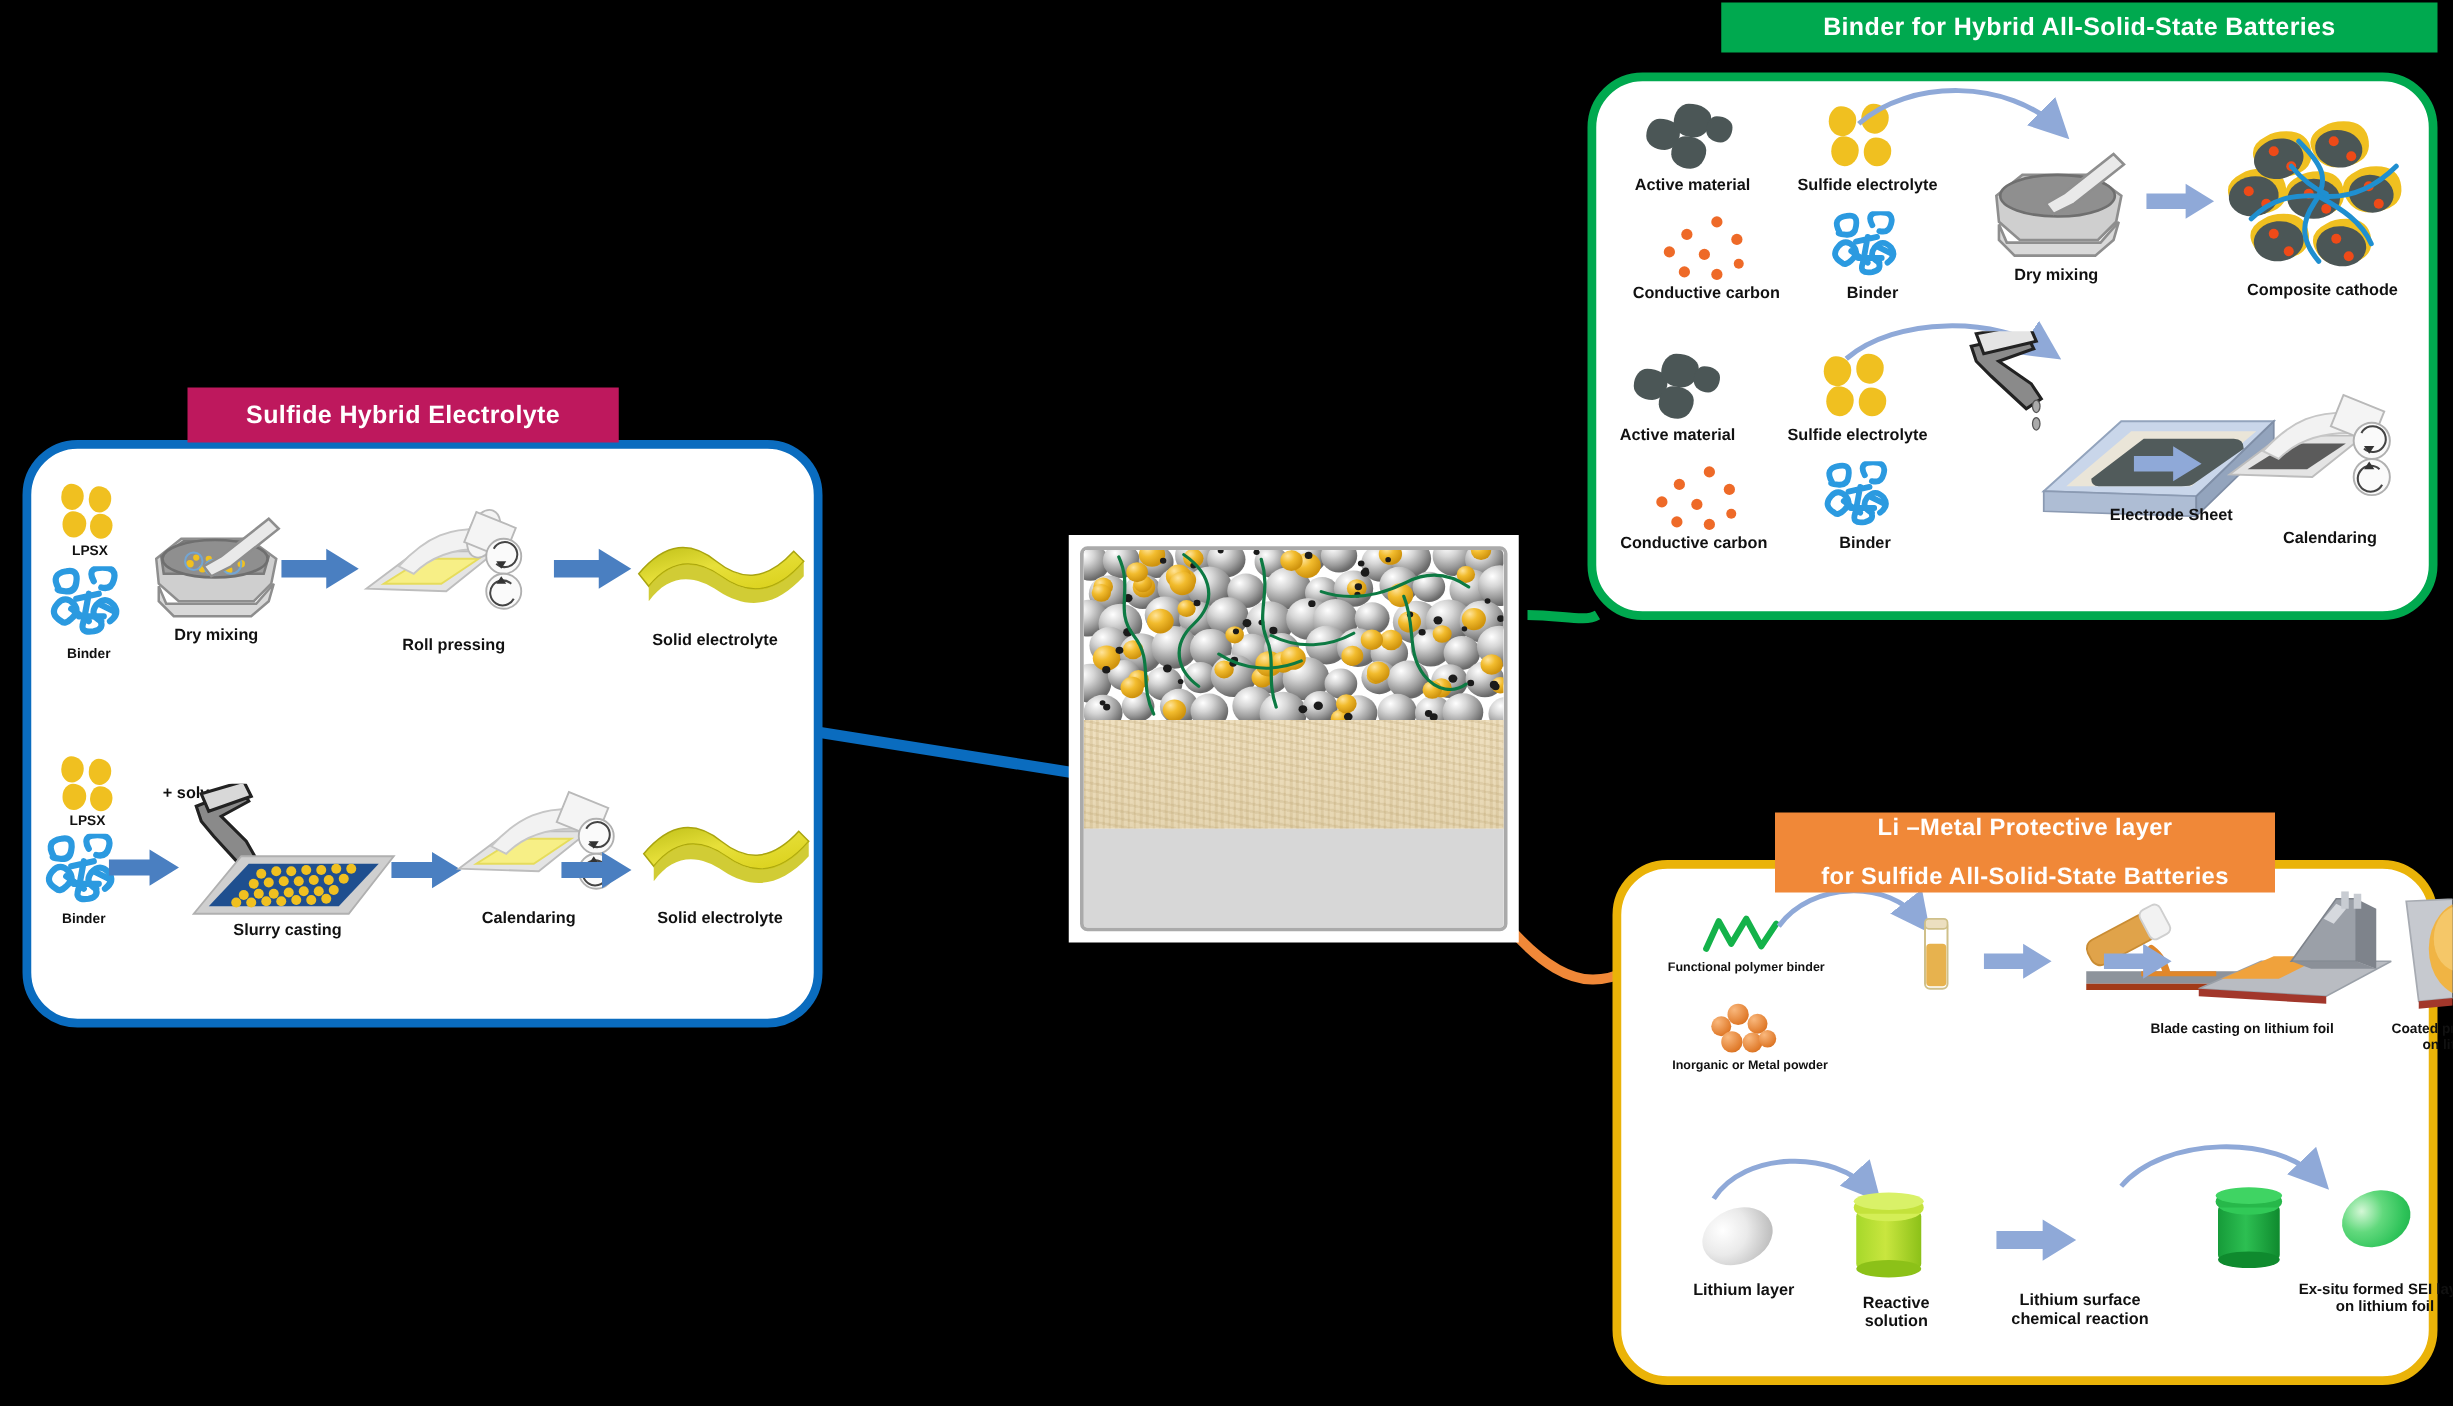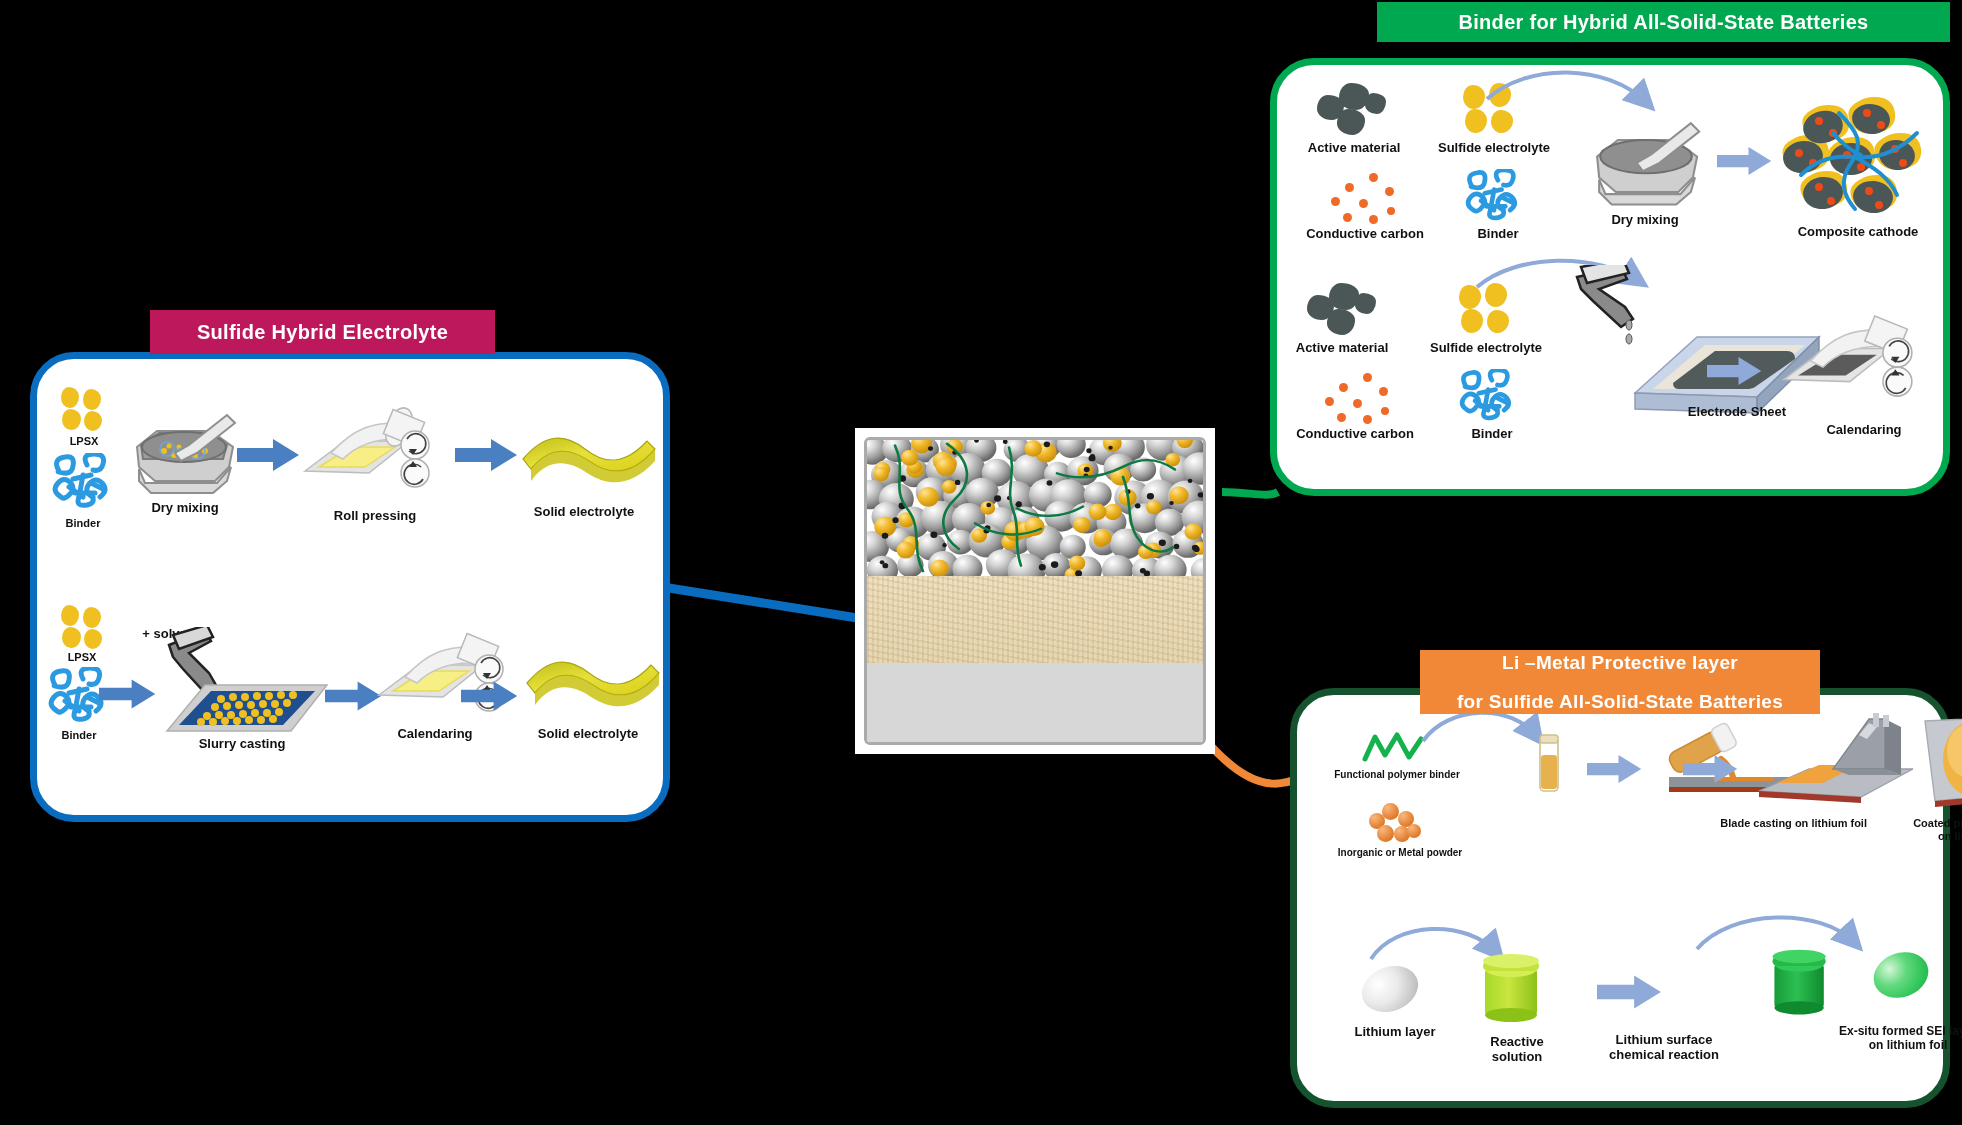--- a/index.html
+++ b/index.html
@@ -10,21 +10,21 @@
   }
   .stage{ position:absolute; inset:0; }
 
   
   .connectors{ position:absolute; left:0; top:0; width:1962px; height:1125px; z-index:1; }
 
   
   .panel{ position:absolute; background:#ffffff; z-index:3;padding-left:36px; }
   .panel.blue  { border:7px solid #0a6cbf; border-radius:44px; }
   .panel.green { border:7px solid #00a94f; border-radius:44px; }
-  .panel.orange{ border:7px solid #14532d; border-radius:44px; }
+  .panel.orange{ border:7px solid #eab308; border-radius:44px; }
 
   .ttl{ position:absolute; z-index:6; color:#fff; font-weight:bold;
         text-align:center; letter-spacing:.3px; line-height:1.22;
         display:flex; align-items:center; justify-content:center; }
   .ttl.blue  { background:#be185d; }
   .ttl.green { background:#00a94f; }
   .ttl.orange{ background:#f08838; }
 
   
   .center-card{
@@ -68,21 +68,21 @@
   <svg class="connectors" viewBox="0 0 1962 1125">
     <path d="M650 590 L650 585 L870 620" stroke="#0a6cbf" stroke-width="9" fill="none"></path>
     <path d="M1222 492 C1250 492, 1268 498, 1278 492" stroke="#00a94f" stroke-width="8" fill="none"></path>
     <path d="M1210 745 C1260 800, 1290 788, 1330 760" stroke="#f08838" stroke-width="8" fill="none"></path>
   </svg>
 
   <div class="ttl blue" style="left:150px; top:310px; width:345px; height:44px; font-size:20px;">
      <span>Sulfide Hybrid Electrolyte</span>
   </div>
 
-  <div class="panel blue" style="left:18px; top:352px; width:640px; height:470px;margin-left:12px;">
+  <div class="panel blue" style="left:18px; top:352px; width:640px; height:470px;">
 
     <div class="fig" style="left:22px; top:28px; width:48px; height:44px;">
       <div class="blob gold" style="left:2px; top:0px; width:18px; height:21px;"></div>
       <div class="blob gold" style="left:24px; top:2px; width:18px; height:21px;"></div>
       <div class="blob gold" style="left:3px; top:22px; width:19px; height:21px;"></div>
       <div class="blob gold" style="left:25px; top:24px; width:18px; height:20px;"></div>
     </div>
     <div class="lbl txt-s" style="left:12px; top:76px; width:70px;">LPSX</div>
 
     <svg class="fig" style="left:12px; top:94px;" width="72" height="62" viewBox="0 0 72 62">

